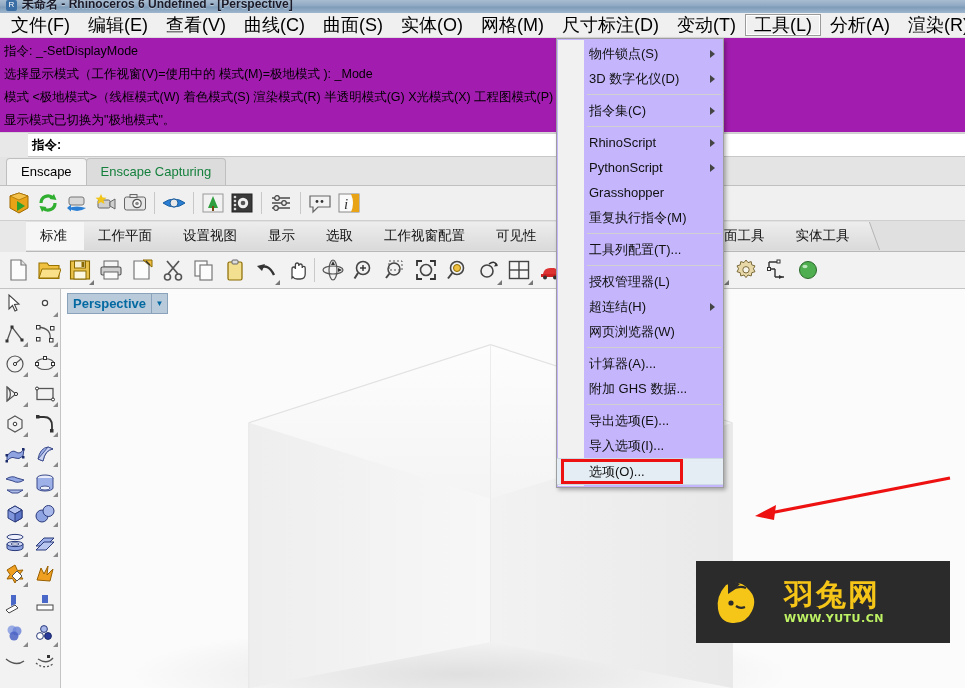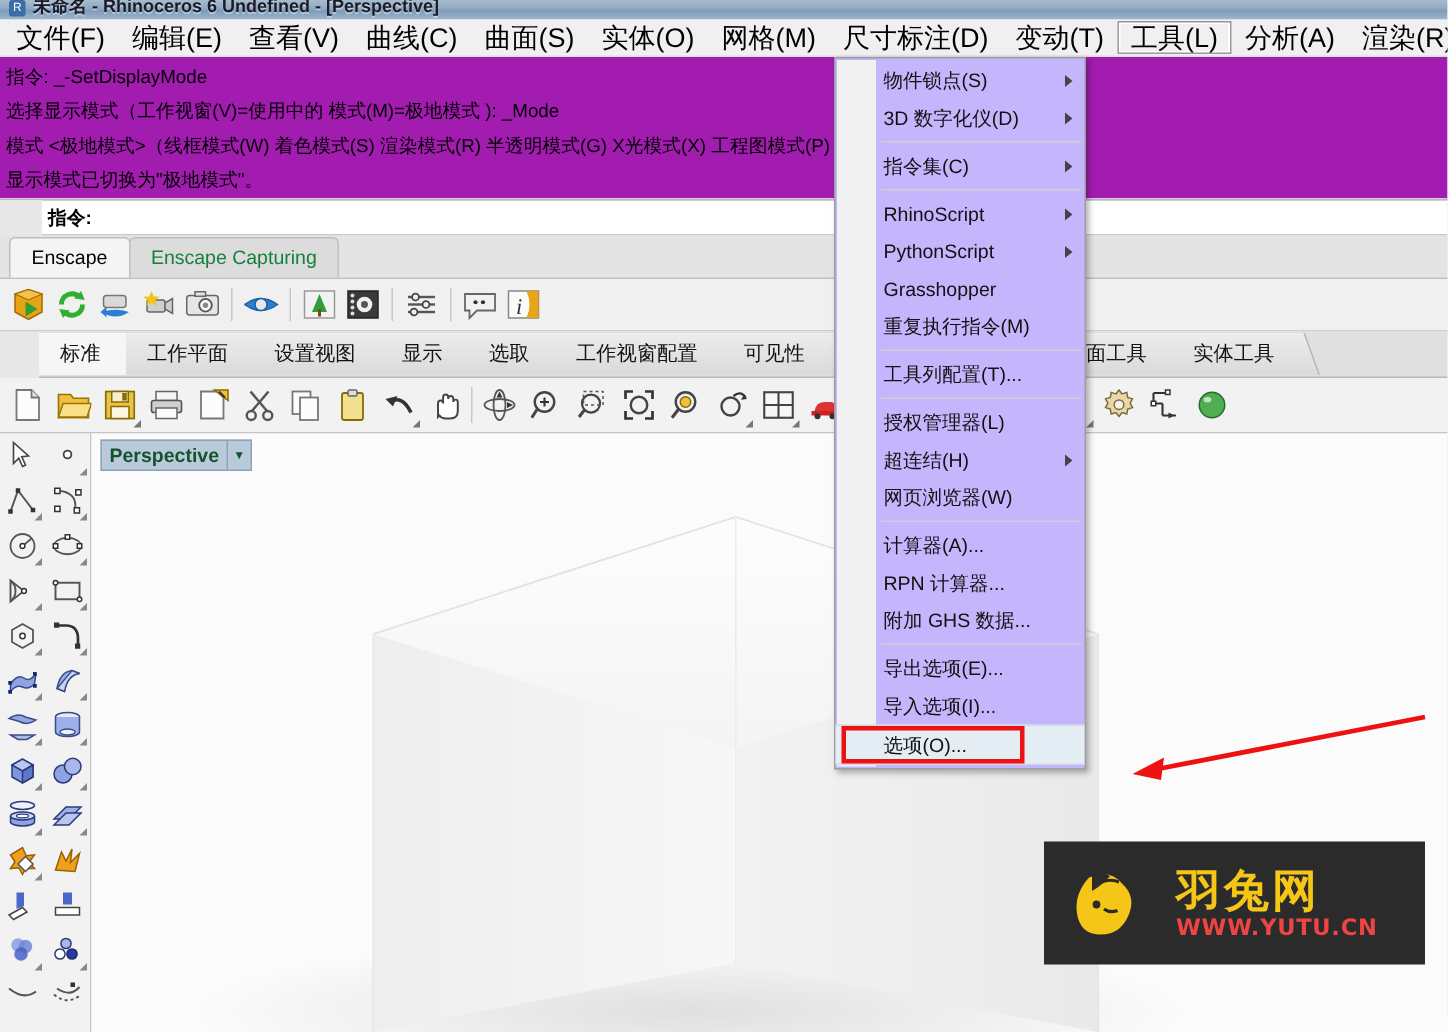--- a/index.html
+++ b/index.html
@@ -143,21 +143,21 @@
 
   
   .viewport{
     flex:1 1 auto;position:relative;overflow:hidden;
     background:#fbfbfb;
   }
   .vplabel{
     position:absolute;left:6px;top:4px;z-index:5;
     display:flex;align-items:stretch;
     background:#b9cadb;border:1px solid #8aa3bb;
-    font-size:13px;font-weight:bold;color:#14532d;
+    font-size:13px;font-weight:bold;color:#0369a1;
     height:19px;line-height:19px;
   }
   .vplabel .txt{padding:0 5px;}
   .vplabel .arw{
     border-left:1px solid #8aa3bb;width:15px;
     display:flex;align-items:center;justify-content:center;
     font-size:8px;
   }
 
   
@@ -167,21 +167,21 @@
   .watermark{
     position:absolute;right:15px;bottom:45px;
     width:254px;height:82px;background:#2b2b2b;
     display:flex;align-items:center;gap:14px;padding-left:16px;
     box-sizing:border-box;z-index:9;
   }
   .wm-mark{width:58px;height:58px;flex:0 0 58px;position:relative;}
   .wm-txt{display:flex;flex-direction:column;justify-content:center;}
   .wm-cn{color:#f5c518;font-size:30px;font-weight:bold;letter-spacing:2px;line-height:32px;
          font-family:"DejaVu Sans",sans-serif;}
-  .wm-url{color:#ef4444;font-size:15px;font-weight:bold;letter-spacing:.5px;line-height:15px;
+  .wm-url{color:#bef264;font-size:11px;font-weight:bold;letter-spacing:.5px;line-height:15px;
          font-family:"DejaVu Sans",sans-serif;}
 
   
   .dropdown{
     position:absolute;left:556px;top:38px;width:168px;
     background:#c4b5fd;border:1px solid #9e9e9e;
     box-shadow:2px 2px 4px rgba(0,0,0,.30);
     z-index:60;padding:2px 0;box-sizing:border-box;
   }
   .dropdown:before{
@@ -861,23 +861,20 @@
   <div class="dd-item">
     <span>网页浏览器(W)</span>
   </div>
 
   <div class="dd-sep"></div>
 
   <div class="dd-item">
     <span>计算器(A)...</span>
   </div>
   <div class="dd-item">
-    <span>RPN 计算器...</span>
-  </div>
-  <div class="dd-item">
     <span>附加 GHS 数据...</span>
   </div>
 
   <div class="dd-sep"></div>
 
   <div class="dd-item">
     <span>导出选项(E)...</span>
   </div>
   <div class="dd-item">
     <span>导入选项(I)...</span>

